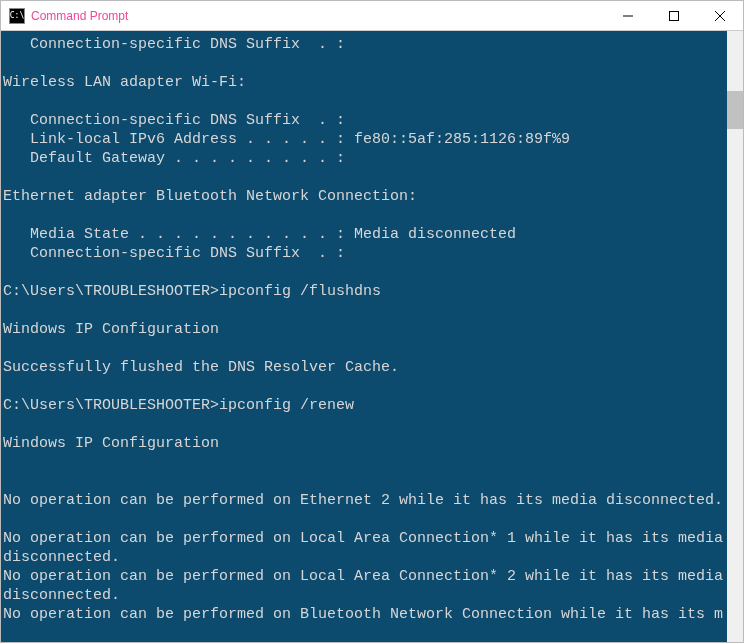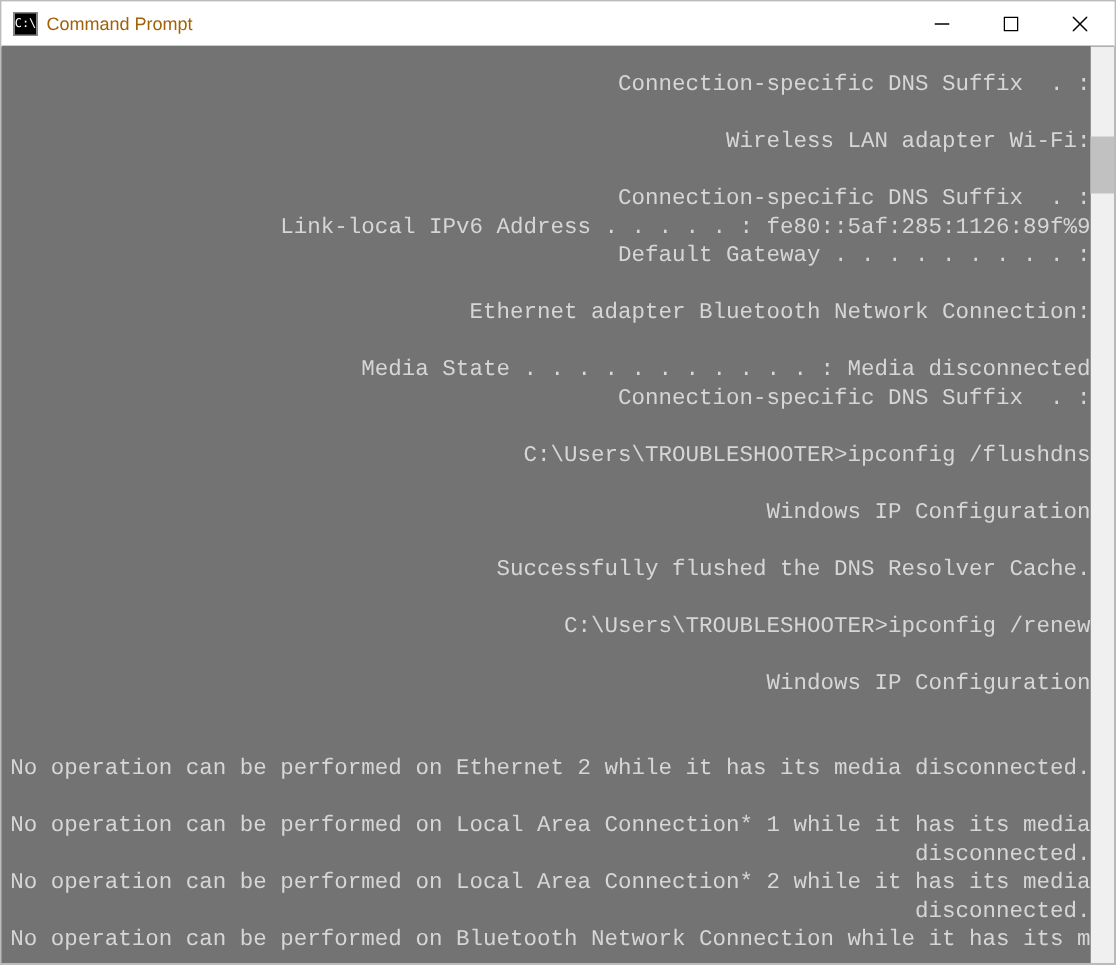--- a/index.html
+++ b/index.html
@@ -27,21 +27,21 @@
       border: 1px solid #888;
       display: flex;
       align-items: center;
       justify-content: center;
       font-size: 8px;
       color: #fff;
       font-family: monospace;
     }
     .titlebar .title {
       font-size: 12px;
-      color: #a16207;
+      color: #ec4899;
       flex: 0 0 auto;
     }
     .titlebar .spacer { flex: 1; }
     .win-controls { display: flex; height: 100%; }
     .win-btn {
       width: 46px;
       height: 100%;
       display: flex;
       align-items: center;
       justify-content: center;
@@ -49,29 +49,28 @@
     }
     .win-btn svg { stroke: #000; stroke-width: 1; fill: none; }
     .content-wrap {
       position: relative;
       height: calc(643px - 30px);
       display: flex;
       background: #000;
     }
     .terminal {
       flex: 1;
-      background: #737373;
+      background: #0c4a6e;
       color: #d6d6d6;
       font-family: Consolas, "Courier New", monospace;
       font-size: 15px;
       line-height: 19px;
       white-space: pre-wrap;
       overflow: hidden;
-      padding: 16px 0 0 2px;
-      text-align: right;
+      padding: 4px 0 0 2px;
     }
     .scrollbar {
       width: 16px;
       background: #f0f0f0;
       position: relative;
     }
     .scroll-thumb {
       position: absolute;
       width: 100%;
       background: #c1c1c1;

